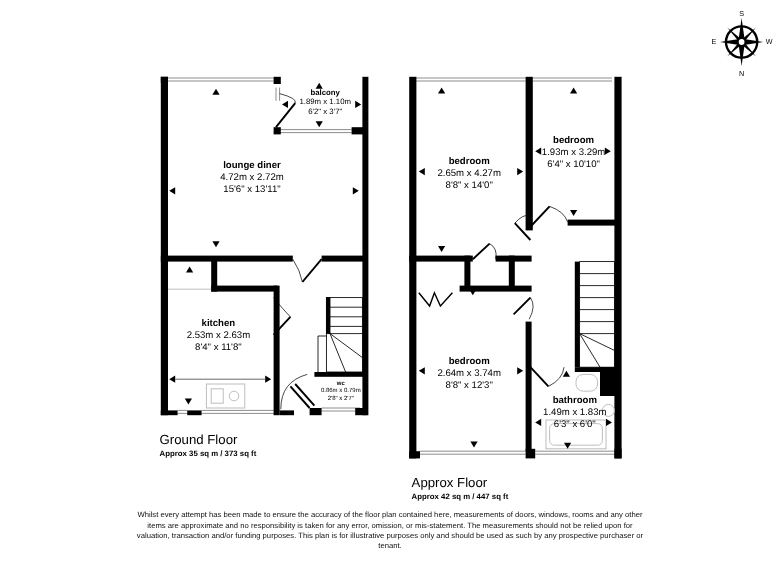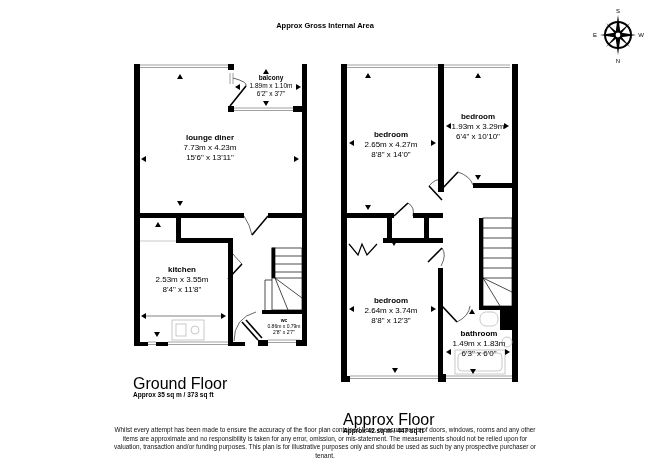--- a/index.html
+++ b/index.html
@@ -4,29 +4,28 @@
 <style>
   html, body { margin: 0; padding: 0; background: #ffffff; }
   body { width: 650px; height: 471px; position: relative; overflow: hidden; font-family: "Liberation Sans", "DejaVu Sans", sans-serif; color: #000; }
   .abs { position: absolute; }
   .header { left: 0; width: 650px; top: 21px; text-align: center; font-weight: bold; font-size: 7.5px; line-height: 9px; }
   .compass { left: 592px; top: 5px; width: 52px; height: 60px; }
   svg.plan { position: absolute; left: 0; top: 0; width: 650px; height: 471px; }
   .room { position: absolute; text-align: center; font-size: 8px; line-height: 10px; white-space: nowrap; }
   .room .name { font-weight: bold; }
   .room.small { font-size: 5px; line-height: 6px; }
-  .floor-title { font-size: 16px; line-height: 13px; margin-top: 16px; }
+  .floor-title { font-size: 11px; line-height: 13px; }
   .floor-area { font-size: 6.5px; font-weight: bold; line-height: 9px; }
   .disclaimer { left: 110px; width: 430px; top: 426px; text-align: center; font-size: 6.4px; line-height: 8.6px; color: #111; }
 </style>
 </head>
 <body>
 
 <div class="abs header">
-  <div>Approx Gross Internal Area</div>
 </div>
 
 <div class="abs compass">
   <svg width="52" height="60" viewBox="0 0 52 60">
     <circle cx="26" cy="30" r="13" fill="none" stroke="#000" stroke-width="2"></circle>
     <polygon points="26,10 28.5,28 26,30 23.5,28" fill="#000"></polygon>
     <polygon points="26,50 28.5,32 26,30 23.5,32" fill="#000"></polygon>
     <polygon points="8,30 24,27.5 26,30 24,32.5" fill="#000"></polygon>
     <polygon points="44,30 28,27.5 26,30 28,32.5" fill="#000"></polygon>
     <polygon points="14,18 26,28 26,30 24,30" fill="#000"></polygon>
@@ -203,31 +202,31 @@
       <polygon points="472,309 475,314 469,314"></polygon>
       <polygon points="473,374 476,369 470,369"></polygon>
       <polygon points="446,352 451,349 451,355"></polygon>
       <polygon points="510,352 505,349 505,355"></polygon>
     </g>
   </g>
 </svg>
 
 <div class="room" style="left:150px; top:133px; width:120px;">
   <div class="name">lounge diner</div>
-  <div>7.73m x 4.23m</div>
+  <div>4.72m x 2.72m</div>
   <div>15'6" x 13'11"</div>
 </div>
 <div class="room" style="left:238px; top:74px; width:66px; font-size:6.5px; line-height:8px;">
   <div class="name">balcony</div>
   <div>1.89m x 1.10m</div>
   <div>6'2" x 3'7"</div>
 </div>
 <div class="room" style="left:142px; top:265px; width:80px;">
   <div class="name">kitchen</div>
-  <div>2.53m x 3.55m</div>
+  <div>2.53m x 2.63m</div>
   <div>8'4" x 11'8"</div>
 </div>
 <div class="room small" style="left:266px; top:317px; width:36px;">
   <div class="name">wc</div>
   <div>0.86m x 0.79m</div>
   <div>2'8" x 2'7"</div>
 </div>
 
 <div class="room" style="left:345px; top:130px; width:92px;">
   <div class="name">bedroom</div>

